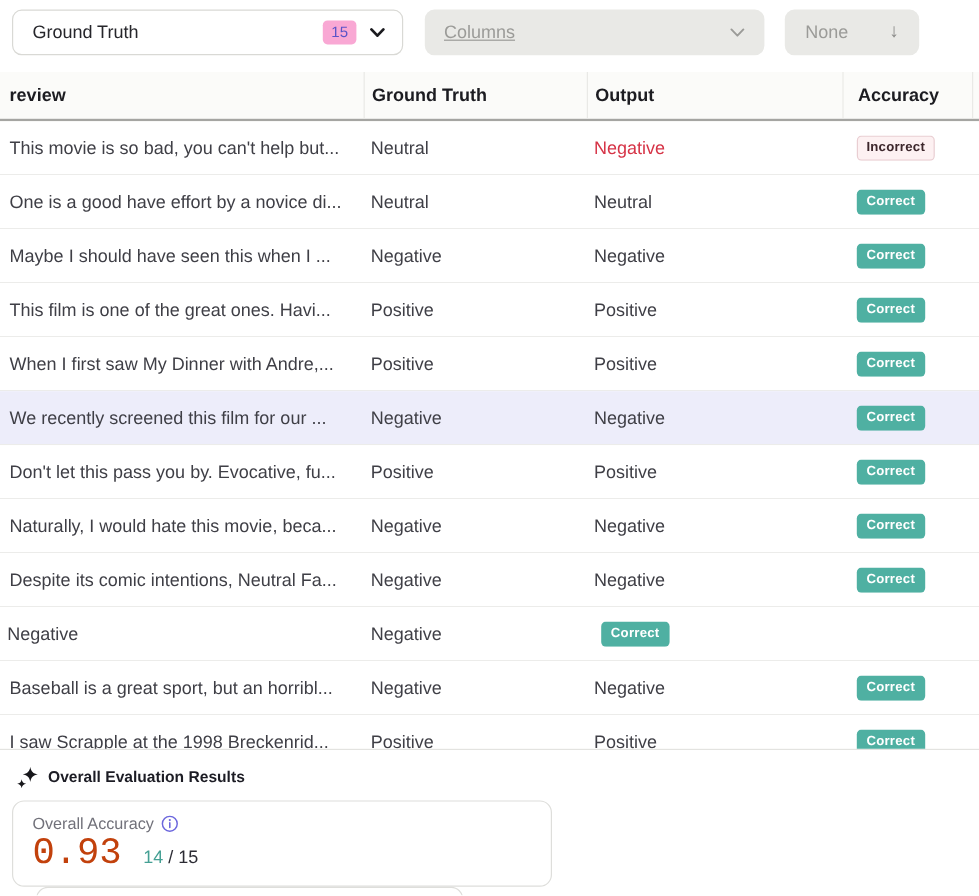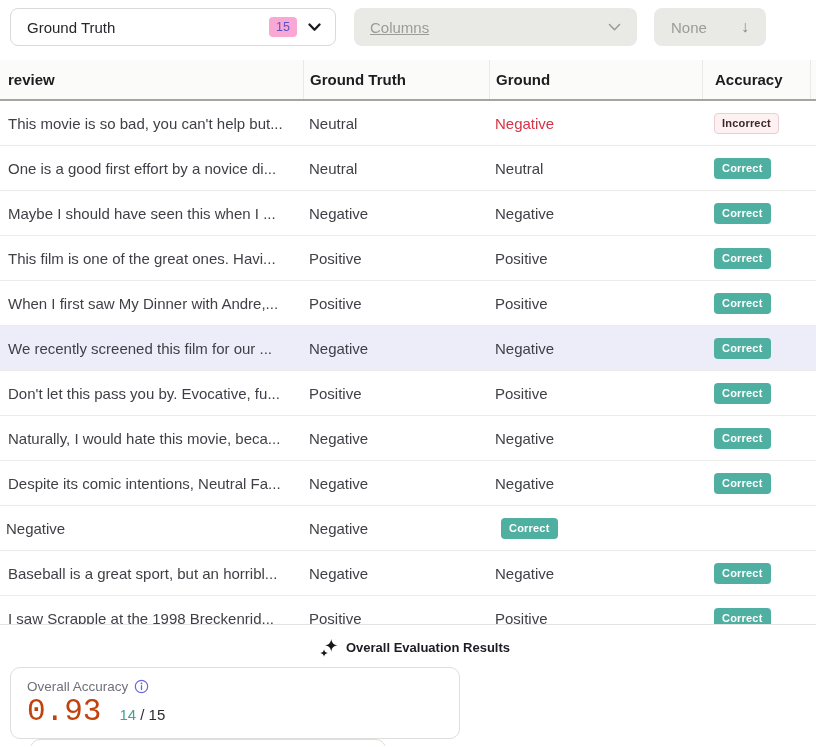--- a/index.html
+++ b/index.html
@@ -38,21 +38,21 @@
   .td-review { padding-left:8px; }
   .td-gt, .td-out { padding-left:6px; }
   .td-acc { padding-left:12px; }
   .output-wrong { color:#d63447; }
   .badge { display:inline-block; font-size:11px; font-weight:bold; line-height:1; border-radius:4px; letter-spacing:0.2px; }
   .badge-correct { background:#4fb0a2; color:#ffffff; padding:5px 8px; }
   .badge-incorrect { background:#fdf1f2; color:#3c262b; border:1px solid #e9ced2; padding:4px 7px; }
 
   
   .footer { border-top:1px solid #e3e3e0; height:122px; overflow:hidden; background:#fff; }
-  .footer-title { display:flex; align-items:center; gap:8px; margin:13px 0 0 14px;justify-content:center; }
+  .footer-title { display:flex; align-items:center; gap:8px; margin:13px 0 0 14px; }
   .footer-title .title-text { font-size:13px; font-weight:bold; color:#1c1c24; }
   .cards { display:flex; margin:10px 0 0 10px;flex-direction:column; }
   .card { border:1px solid #dededb; border-radius:10px; height:72px; padding:11px 0 0 16px; background:#fff; }
   .card-accuracy { width:450px; }
   .card-outputs { width:356px; margin-left:20px; }
   .card-label { display:flex; align-items:center; gap:6px; font-size:13.5px; color:#71717a; }
   .value-row { display:flex; align-items:baseline; margin-top:0px; }
   .score-big { font-size:31px; color:#c2410c;font-family:Liberation Mono, monospace; }
   .fraction { margin-left:18px; font-size:15px; color:#2b2b33; }
   .fraction .num { color:#45a094; }
@@ -85,35 +85,35 @@
 
   <button class="ctl sort-button">
     <span>None</span>
     <span class="arrow-down">↓</span>
   </button>
 </div>
 
 <div class="thead">
   <div class="th th-review">review</div>
   <div class="th th-gt">Ground Truth</div>
-  <div class="th th-out">Ground</div>
+  <div class="th th-out">Output</div>
   <div class="th th-acc">Accuracy</div>
   <div class="th th-gutter"></div>
 </div>
 
 <div class="tbody" id="tbody">
   <div class="tr">
     <div class="td td-review"><span class="cell-text">This movie is so bad, you can't help but...</span></div>
     <div class="td td-gt"><span class="cell-text">Neutral</span></div>
     <div class="td td-out"><span class="cell-text output-wrong">Negative</span></div>
     <div class="td td-acc"><span class="badge badge-incorrect">Incorrect</span></div>
   </div>
 
   <div class="tr">
-    <div class="td td-review"><span class="cell-text">One is a good first effort by a novice di...</span></div>
+    <div class="td td-review"><span class="cell-text">One is a good have effort by a novice di...</span></div>
     <div class="td td-gt"><span class="cell-text">Neutral</span></div>
     <div class="td td-out"><span class="cell-text">Neutral</span></div>
     <div class="td td-acc"><span class="badge badge-correct">Correct</span></div>
   </div>
 
   <div class="tr">
     <div class="td td-review"><span class="cell-text">Maybe I should have seen this when I ...</span></div>
     <div class="td td-gt"><span class="cell-text">Negative</span></div>
     <div class="td td-out"><span class="cell-text">Negative</span></div>
     <div class="td td-acc"><span class="badge badge-correct">Correct</span></div>

